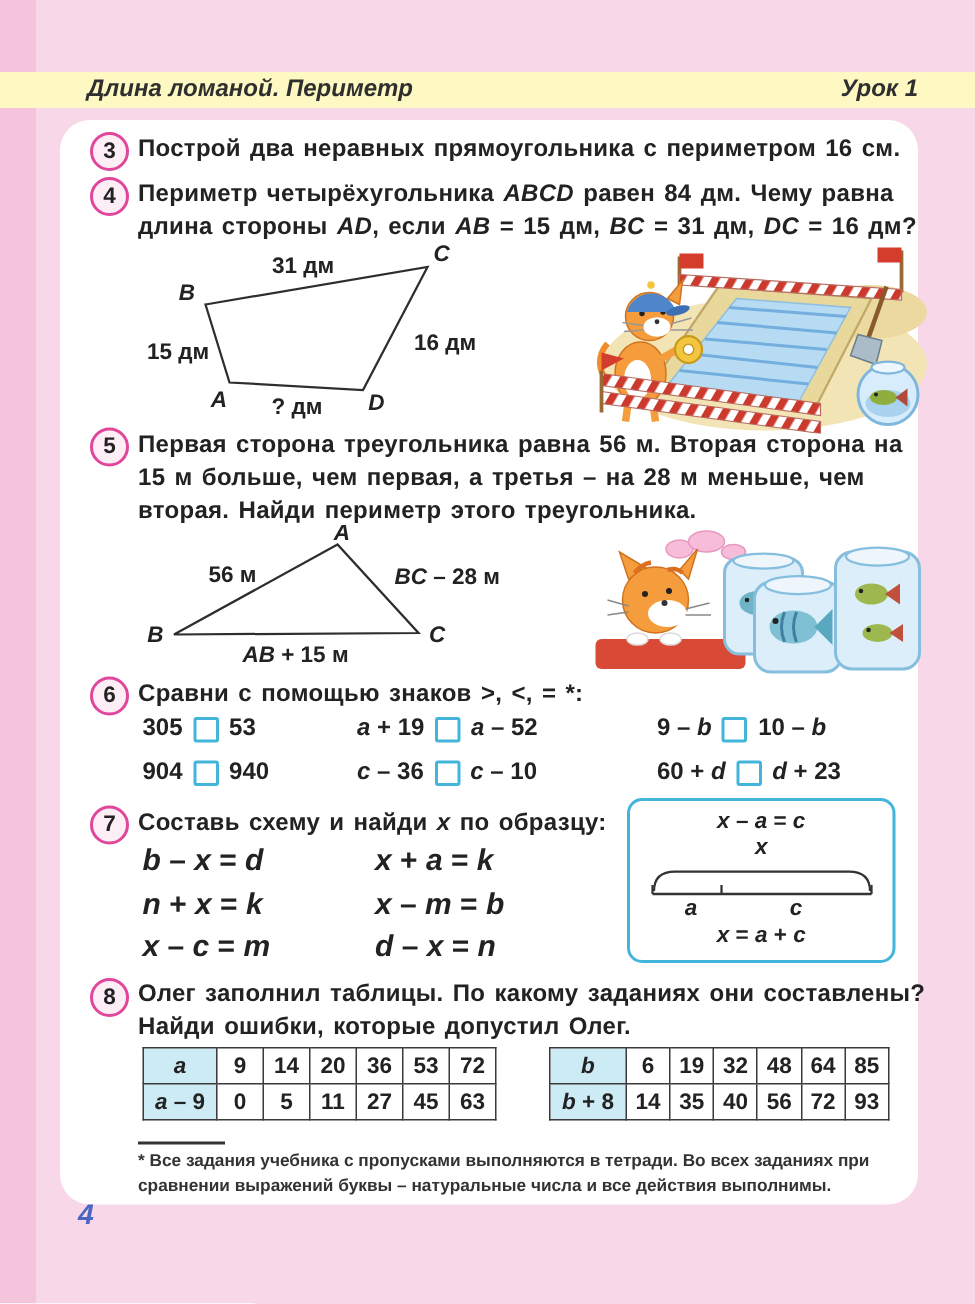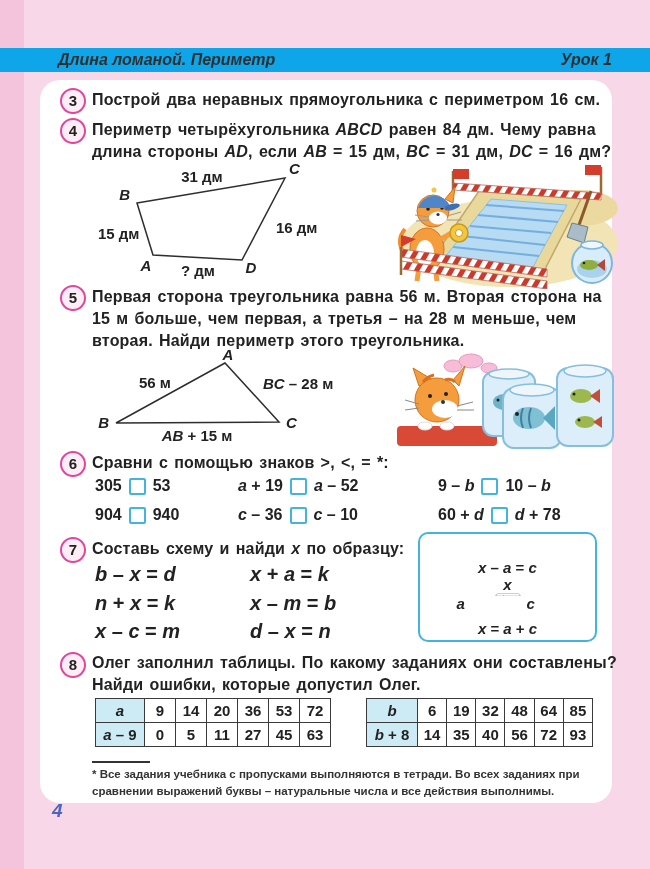--- a/index.html
+++ b/index.html
@@ -1,27 +1,27 @@
 <!DOCTYPE html>
 <html><head>
 <meta charset="utf-8">
 <style>
   html,body{margin:0;padding:0;background:#fff;}
   .page{position:relative;width:650px;height:869px;background:#f8d7e9;font-family:"Liberation Sans",sans-serif;color:#222;overflow:hidden;}
   .left-stripe{position:absolute;left:0;top:0;width:24px;height:100%;background:#f0b4d3;opacity:.55;}
-  .band{position:absolute;left:0;top:48px;width:650px;height:24px;background:#0ea5e9;display:flex;align-items:center;justify-content:space-between;box-sizing:border-box;padding:0 38px 0 58px;font-size:16px;font-weight:700;font-style:italic;color:#2f2f2f;}
+  .band{position:absolute;left:0;top:48px;width:650px;height:24px;background:#fef9c3;display:flex;align-items:center;justify-content:space-between;box-sizing:border-box;padding:0 38px 0 58px;font-size:16px;font-weight:700;font-style:italic;color:#2f2f2f;}
   .card{position:absolute;left:40px;top:80px;width:572px;height:723px;background:#ffffff;border-radius:20px;}
   .num-circle{position:absolute;width:22px;height:22px;border:2px solid #e0469c;border-radius:50%;background:#fdeef6;color:#222;font-size:15px;font-weight:700;line-height:22px;text-align:center;}
   .pline{position:absolute;font-size:16px;font-weight:600;letter-spacing:.2px;word-spacing:1.5px;white-space:nowrap;line-height:19px;}
   .st-i{font-style:italic}.st-b{font-weight:700}.st-bi{font-style:italic;font-weight:700}
   .cmp{position:absolute;font-size:16px;font-weight:600;white-space:nowrap;display:flex;align-items:flex-end;line-height:19px;}
   .cmp-box{display:inline-block;width:13px;height:13px;border:2px solid #43b4da;border-radius:2px;margin:0 7px;background:#fff;}
   .eq{position:absolute;font-size:20px;font-weight:600;white-space:nowrap;line-height:19px;}
   .example-box{position:absolute;left:378px;top:452px;width:179px;height:110px;border:2px solid #43b4da;border-radius:10px;box-sizing:border-box;display:flex;flex-direction:column;align-items:center;padding:4px 0 2px;background:#fff;}
-  .ex-line{font-size:15px;font-weight:600;line-height:19px;margin-top:20px;}
+  .ex-line{font-size:15px;font-weight:600;line-height:19px;}
   .ex-x{font-size:15px;font-weight:600;line-height:15px;}
   .ex-parts{position:relative;width:150px;height:16px;font-size:15px;font-weight:600;line-height:15px;}
   .ex-a{position:absolute;left:24px;}
   .ex-c{position:absolute;left:94px;}
   .fig{position:absolute;}
   .fl{font-size:15px;font-weight:600;fill:#222;font-family:"Liberation Sans",sans-serif;}
   .fv{font-style:italic;}
   .pre{white-space:pre;}
   .ptable{position:absolute;border-collapse:collapse;table-layout:fixed;background:#fff;}
   .ptable th,.ptable td{border:1.6px solid #3a3a3a;text-align:center;font-size:15px;font-weight:600;height:23px;padding:0;}
@@ -206,21 +206,21 @@
         <span><span>940</span></span>
       </div>
     <div class="cmp" style="left:198px;top:425px">
         <span><span class="st-i">c</span><span> – 36</span></span>
         <span class="cmp-box"></span>
         <span><span class="st-i">c</span><span> – 10</span></span>
       </div>
     <div class="cmp" style="left:398px;top:425px">
         <span><span>60 + </span><span class="st-i">d</span></span>
         <span class="cmp-box"></span>
-        <span><span class="st-i">d</span><span> + 78</span></span>
+        <span><span class="st-i">d</span><span> + 23</span></span>
       </div>
 
     <div class="num-circle" style="left:20px;top:457px">7</div>
     <div class="pline" style="left:52px;top:459px"><span>Составь схему и найди </span><span class="st-bi">x</span><span> по образцу:</span></div>
     <div class="eq" style="left:55px;top:485px"><span class="st-i">b</span><span> – </span><span class="st-i">x</span><span> = </span><span class="st-i">d</span></div>
     <div class="eq" style="left:210px;top:485px"><span class="st-i">x</span><span> + </span><span class="st-i">a</span><span> = </span><span class="st-i">k</span></div>
     <div class="eq" style="left:55px;top:514px"><span class="st-i">n</span><span> + </span><span class="st-i">x</span><span> = </span><span class="st-i">k</span></div>
     <div class="eq" style="left:210px;top:514px"><span class="st-i">x</span><span> – </span><span class="st-i">m</span><span> = </span><span class="st-i">b</span></div>
     <div class="eq" style="left:55px;top:542px"><span class="st-i">x</span><span> – </span><span class="st-i">c</span><span> = </span><span class="st-i">m</span></div>
     <div class="eq" style="left:210px;top:542px"><span class="st-i">d</span><span> – </span><span class="st-i">x</span><span> = </span><span class="st-i">n</span></div>

